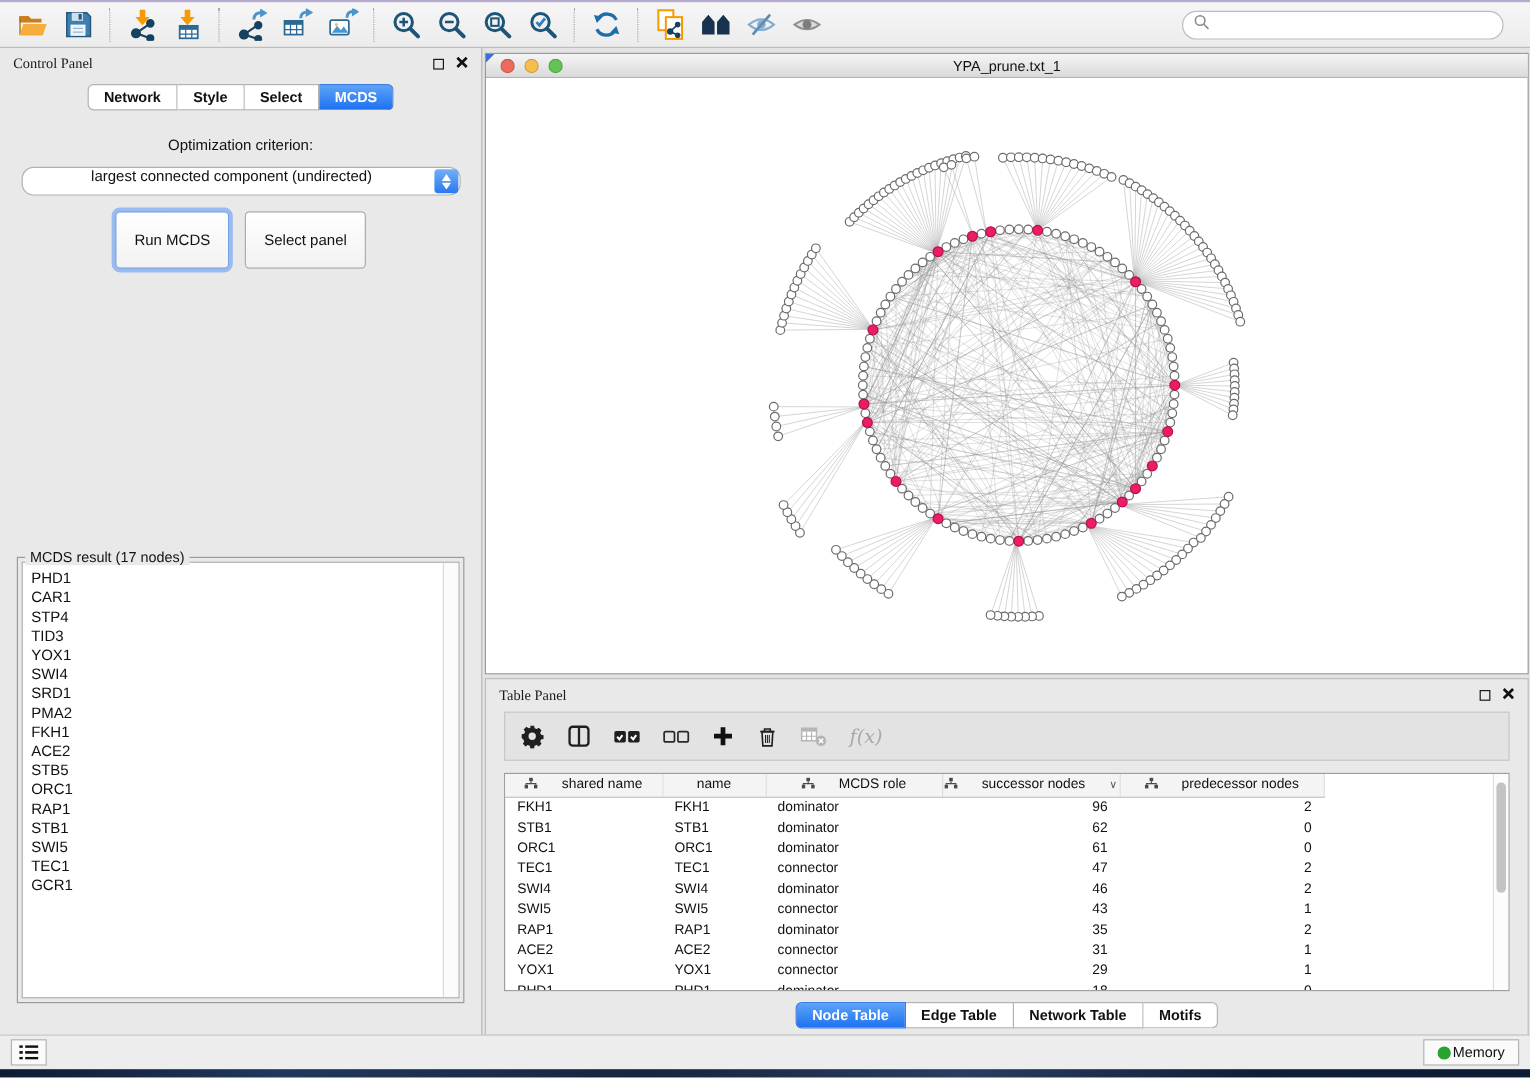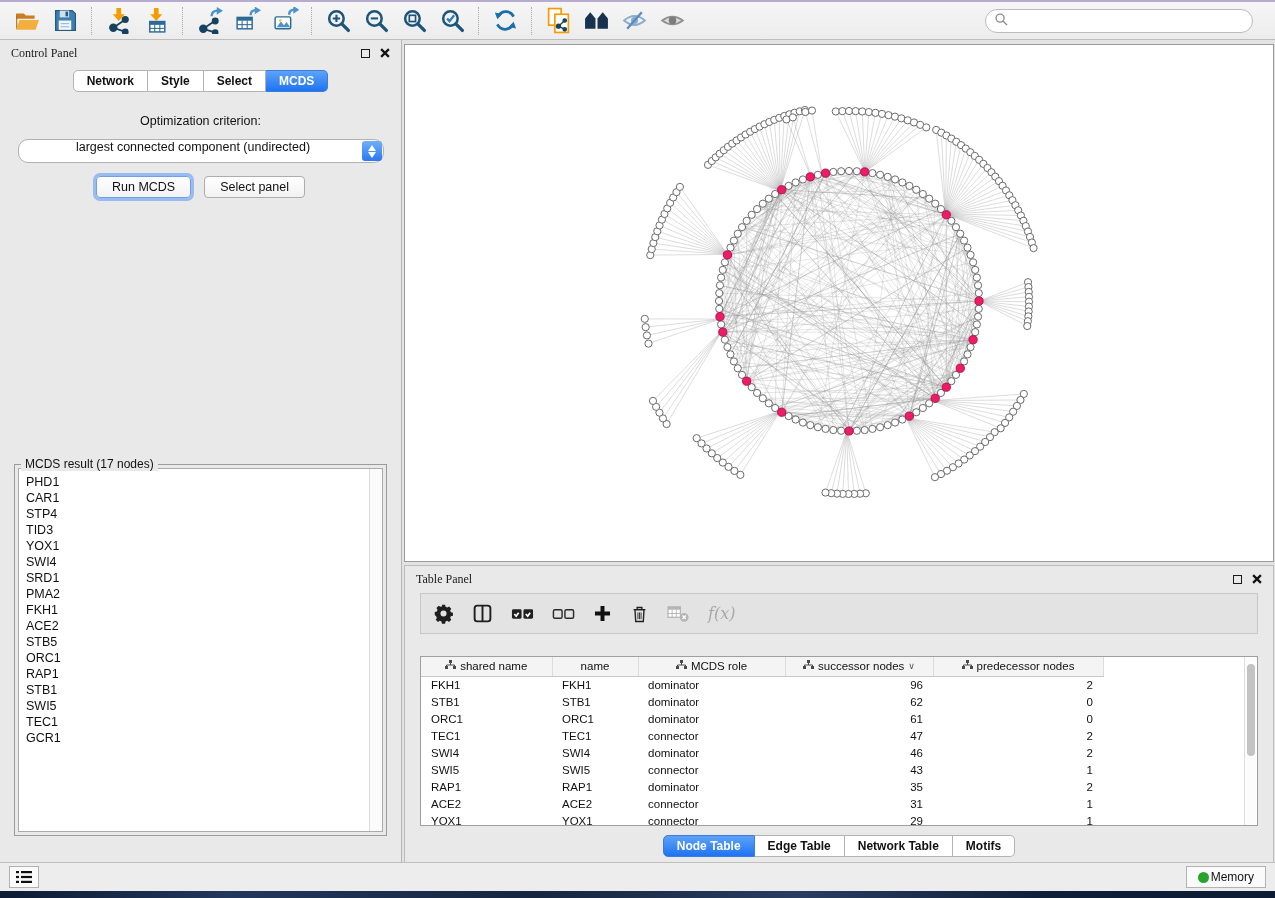--- a/index.html
+++ b/index.html
@@ -27,21 +27,21 @@
   .seg { padding:3px 13px; background:#fff; border:1px solid #b3b3b3; border-left:none; font-size:12px; color:#111; cursor:default; }
   .seg:first-child { border-left:1px solid #b3b3b3; border-radius:5px 0 0 5px; }
   .seg:last-child { border-radius:0 5px 5px 0; }
   .seg.active { background:linear-gradient(#5da3f8,#1f73f2); color:#fff; border-color:#3c7ce0; }
   .cp-content { text-align:center; margin-top:22px; }
   .opt-label { font-size:12.5px; color:#111; }
   .mac-select { margin:11px auto 0; width:366px; height:24px; background:#fff; border:1px solid #b1b1b1; border-radius:10px; display:flex; align-items:flex-start; padding-left:10px; }
   .mac-select .val { flex:1; font-size:12.5px; text-align:center; color:#111; white-space:nowrap; overflow:hidden; }
   .stepper { width:20px; height:20px; margin:1px 1px 1px 4px; background:linear-gradient(#72aef9,#2a79f1); border-radius:3px; display:flex; flex-direction:column; align-items:center; justify-content:center; gap:1px; flex-shrink:0; }
   .btn-row { display:flex; justify-content:center; gap:13px; margin-top:13px; }
-  .btn { background:linear-gradient(#ffffff,#f2f2f2); border:1px solid #adadad; border-radius:4px; padding:3px 15px; font-size:12.5px; color:#111; font-family:"Liberation Sans",sans-serif; }
+  .btn { background:linear-gradient(#ffffff,#f2f2f2); border:1px solid #adadad; border-radius:4px; padding:16px 15px; font-size:12.5px; color:#111; font-family:"Liberation Sans",sans-serif; }
   .btn.focused { box-shadow:0 0 0 3px rgba(110,163,244,.65); border-color:#6f9fe8; }
   .groupbox { position:absolute; left:14px; right:14px; top:424px; bottom:26px; border:1px solid #9b9b9b; padding:3px; }
   .groupbox .legend { position:absolute; top:-8px; left:6px; background:#e9e9e9; padding:0 4px; font-size:12px; color:#111; }
   .listbox { width:100%; height:100%; background:#fff; border:1px solid #aaa; display:flex; overflow:hidden; }
   .list-items { flex:1; padding:5px 7px; font-size:12.5px; line-height:16px; color:#111; }
   .list-scroll { width:13px; border-left:1px solid #dadada; background:#fbfbfb; }
 
   
   .right-col { flex:1; background:#e3e3e3; display:flex; flex-direction:column; padding:4px 1px 0 2px; min-width:0; }
 
@@ -49,27 +49,27 @@
   .net-titlebar { height:20px; background:linear-gradient(#f5f5f5,#dadada); border-bottom:1px solid #b2b2b2; position:relative; display:flex; align-items:center; flex-shrink:0; }
   .corner-tri { position:absolute; left:0; top:0; width:0; height:0; border-top:7px solid #3a6fd8; border-right:7px solid transparent; }
   .lights { display:flex; gap:8px; margin-left:12px; z-index:2; }
   .light { width:12px; height:12px; border-radius:50%; border:1px solid rgba(0,0,0,.15); }
   .net-title { position:absolute; left:0; right:0; text-align:center; font-size:12px; color:#111; }
   .net-canvas { flex:1; position:relative; overflow:hidden; }
   .net-canvas svg { position:absolute; inset:0; }
 
   
   .table-panel { margin-top:3px; flex:1; background:#e9e9e9; border:1px solid #bdbdbd; border-bottom:none; display:flex; flex-direction:column; min-height:0; }
-  .tp-toolbar { margin:1px 15px 16px; height:41px; background:#e3e3e3; border:1px solid #c7c7c7; display:flex; align-items:center; padding:0 12px; gap:18px; flex-shrink:0; }
+  .tp-toolbar { margin:1px 15px 4px; height:41px; background:#e3e3e3; border:1px solid #c7c7c7; display:flex; align-items:center; padding:0 12px; gap:18px; flex-shrink:0; }
   .tpi { display:flex; align-items:center; justify-content:center; }
   .fx { font-family:"DejaVu Serif", serif; font-style:italic; font-size:16px; color:#a8a8a8; }
   .tp-tablewrap { margin:6px 15px 0; flex:1; background:#fff; border:1px solid #9f9f9f; display:flex; overflow:hidden; min-height:0; }
   table.node-table { border-collapse:collapse; table-layout:fixed; flex:1; align-self:flex-start; width:calc(100% - 13px); }
   .node-table th { height:19px; background:#f4f4f4; border-right:1px solid #dcdcdc; border-bottom:1px solid #c9c9c9; font-weight:normal; font-size:11.5px; color:#111; padding:0 4px; overflow:hidden; white-space:nowrap; }
-  .th-inner { display:flex; align-items:center; justify-content:center; gap:4px; }
+  .th-inner { display:flex; align-items:center; justify-content:center; gap:20px; }
   .node-table td { height:17px; font-size:11.5px; color:#111; padding:0 10px; white-space:nowrap; overflow:hidden; }
   .node-table td.num { text-align:right; }
   .v-scroll { width:13px; border-left:1px solid #dedede; background:#fcfcfc; position:relative; flex-shrink:0; }
   .v-thumb { position:absolute; top:7px; left:2px; right:2px; height:92px; background:#c3c3c3; border-radius:5px; }
   .tp-tabs { height:32px; display:flex; justify-content:center; align-items:center; flex-shrink:0; }
 
   
   .statusbar { height:29px; background:#ededed; border-top:1px solid #c0c0c0; display:flex; align-items:center; padding:0 9px; flex-shrink:0; }
   .sb-btn { width:30px; height:22px; background:#fafafa; border:1px solid #b2b2b2; display:flex; align-items:center; justify-content:center; }
   .mem-btn { margin-left:auto; height:22px; background:#fafafa; border:1px solid #b2b2b2; display:flex; align-items:center; gap:2px; padding:0 11px; font-size:12px; color:#111; }
@@ -295,20 +295,29 @@
               <div>GCR1</div>
             </div>
           <div class="list-scroll"></div>
         </div>
       </div>
     </div>
 
     <div class="right-col">
 
       <div class="net-frame">
+        <div class="net-titlebar">
+          <span class="corner-tri"></span>
+          <span class="net-title">YPA_prune.txt_1</span>
+          <span class="lights">
+            <span class="light" style="background:#ec6a5e"></span>
+            <span class="light" style="background:#f5bf4f"></span>
+            <span class="light" style="background:#61c554"></span>
+          </span>
+        </div>
         <div class="net-canvas">
           <svg id="net-svg" width="866" height="495">
               <line x1="574" y1="256" x2="524.1734534417106" y2="358.3338524791765" stroke="#8f8f8f" stroke-width="0.7" opacity="0.33"></line>
               <line x1="574" y1="256" x2="490.09863531552963" y2="377.5521115491039" stroke="#8f8f8f" stroke-width="0.7" opacity="0.33"></line>
               <line x1="574" y1="256" x2="390.6463352911416" y2="137.4530200210283" stroke="#8f8f8f" stroke-width="0.7" opacity="0.33"></line>
               <line x1="574" y1="256" x2="357.7940544286966" y2="158.6936027377569" stroke="#8f8f8f" stroke-width="0.7" opacity="0.33"></line>
               <line x1="574" y1="256" x2="490.09863531552963" y2="377.5521115491039" stroke="#8f8f8f" stroke-width="0.7" opacity="0.33"></line>
               <line x1="574" y1="256" x2="541.3063972622432" y2="342.20594557130335" stroke="#8f8f8f" stroke-width="0.7" opacity="0.33"></line>
               <line x1="574" y1="256" x2="405.32460299882354" y2="131.8862873538891" stroke="#8f8f8f" stroke-width="0.7" opacity="0.33"></line>
               <line x1="574" y1="256" x2="550.9879025661753" y2="182.15158292494962" stroke="#8f8f8f" stroke-width="0.7" opacity="0.33"></line>

